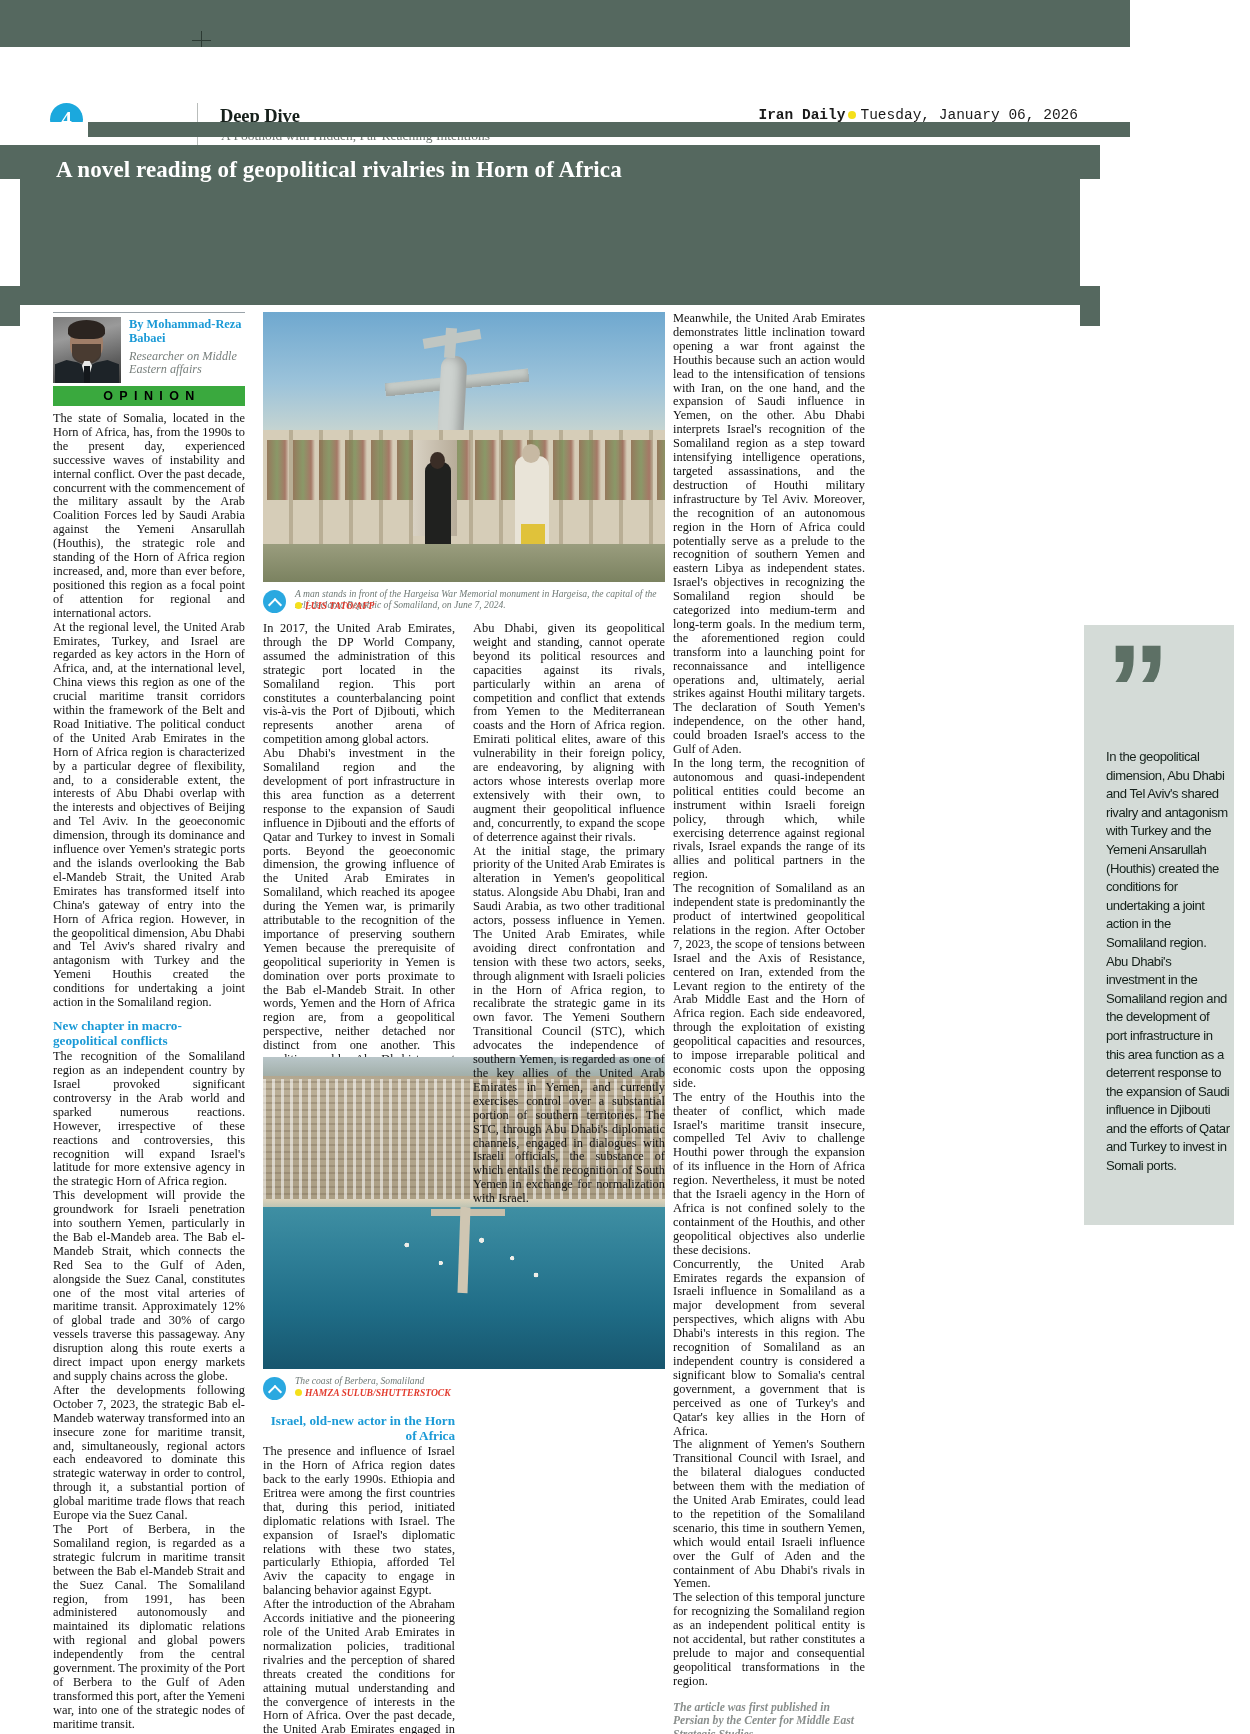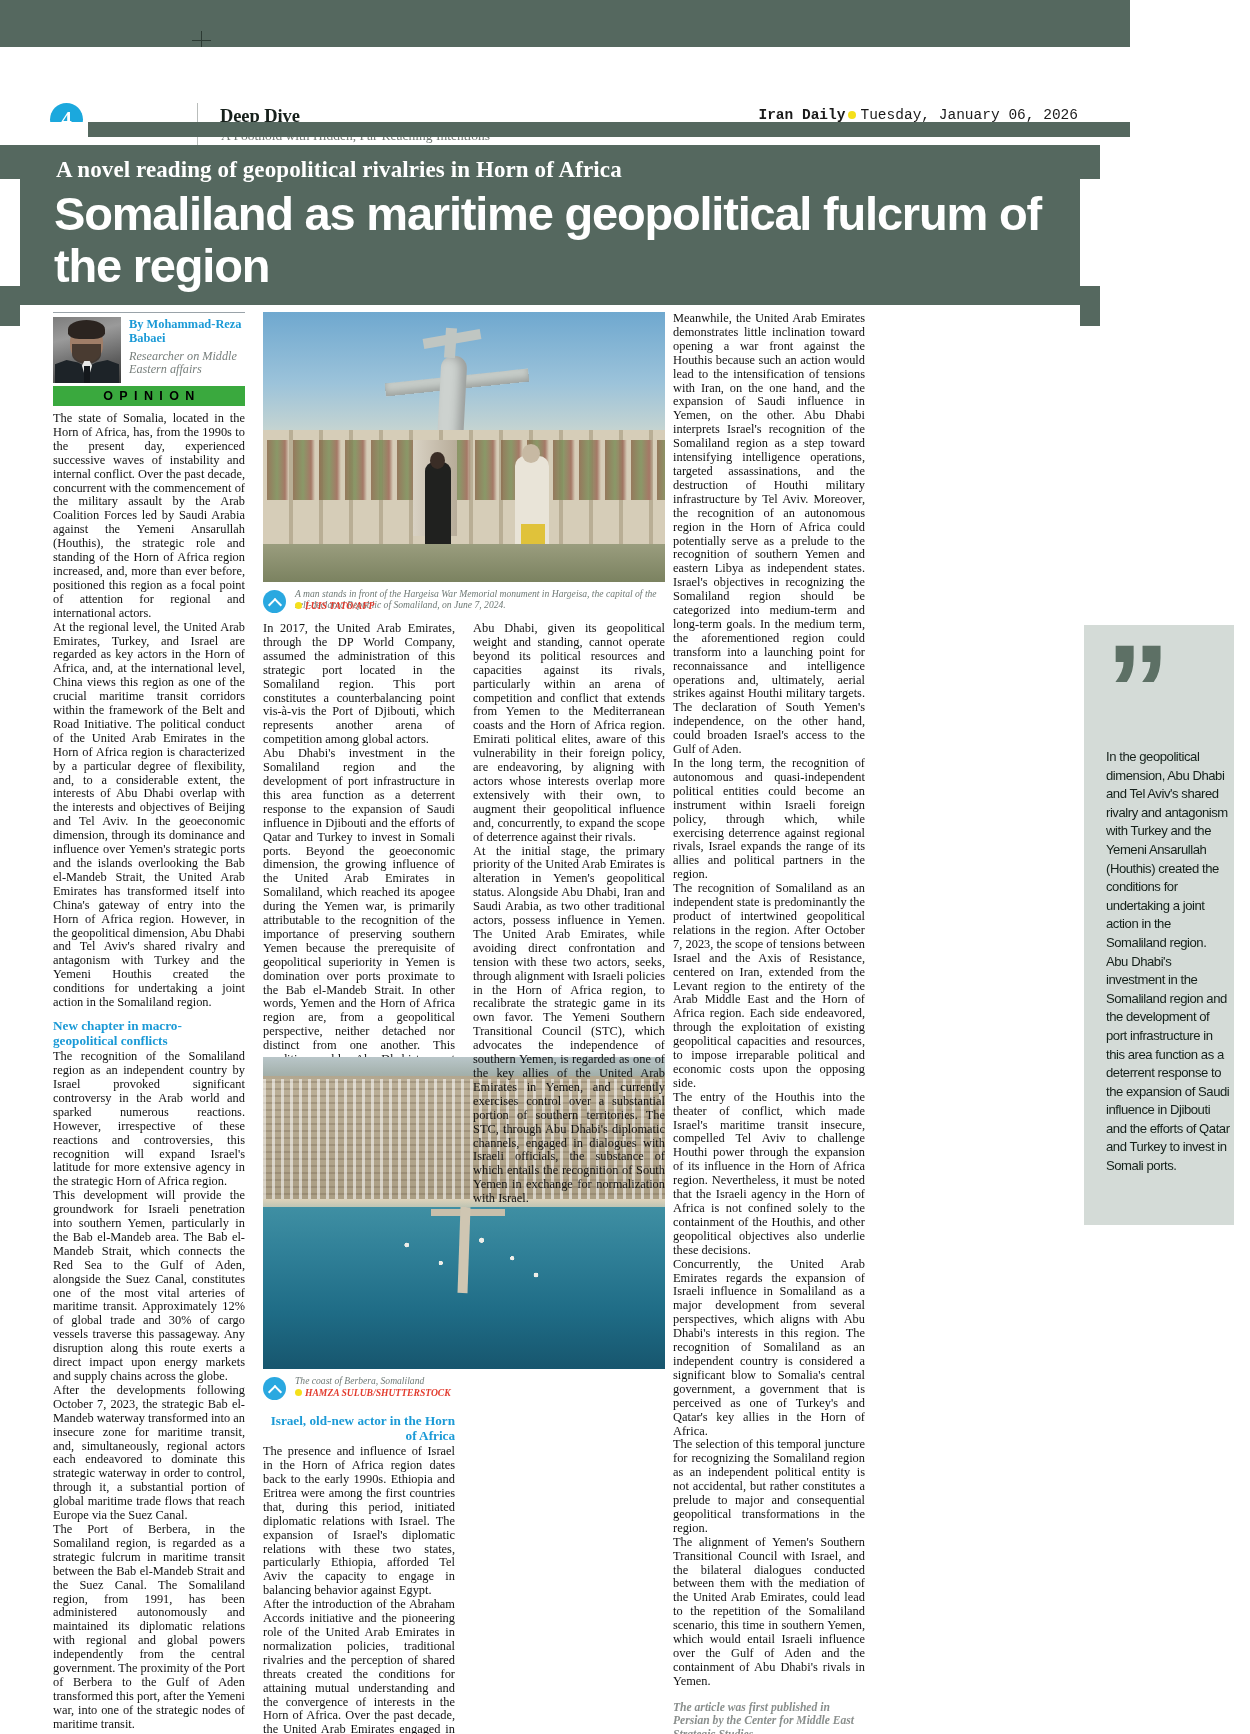--- a/index.html
+++ b/index.html
@@ -473,21 +473,20 @@
   <div class="band2"></div>
   <div class="band2-notch"></div>
 
   <div class="hero"></div>
   <div class="hero-left-white"></div>
   <div class="left-rail-1"></div>
   <div class="left-rail-2"></div>
   <div class="right-rail-green"></div>
   <div class="right-rail-green2"></div>
   <div class="kicker">A novel reading of geopolitical rivalries in Horn of Africa</div>
-  <div class="headline">Somaliland as maritime geopolitical fulcrum of the region</div>
 
   <div class="content">
 
     <div class="author-box">
       <div class="author-rule"></div>
       <div class="author-photo">
         <div class="face"></div>
           <div class="hair"></div>
           <div class="beard"></div>
         <div class="suit"></div>
@@ -566,22 +565,22 @@
       <p>Abu Dhabi, given its geopolitical weight and standing, cannot operate beyond its political resources and capacities against its rivals, particularly within an arena of competition and conflict that extends from Yemen to the Mediterranean coasts and the Horn of Africa region. Emirati political elites, aware of this vulnerability in their foreign policy, are endeavoring, by aligning with actors whose interests overlap more extensively with their own, to augment their geopolitical influence and, concurrently, to expand the scope of deterrence against their rivals.</p>
       <p>At the initial stage, the primary priority of the United Arab Emirates is alteration in Yemen's geopolitical status. Alongside Abu Dhabi, Iran and Saudi Arabia, as two other traditional actors, possess influence in Yemen. The United Arab Emirates, while avoiding direct confrontation and tension with these two actors, seeks, through alignment with Israeli policies in the Horn of Africa region, to recalibrate the strategic game in its own favor. The Yemeni Southern Transitional Council (STC), which advocates the independence of southern Yemen, is regarded as one of the key allies of the United Arab Emirates in Yemen, and currently exercises control over a substantial portion of southern territories. The STC, through Abu Dhabi's diplomatic channels, engaged in dialogues with Israeli officials, the substance of which entails the recognition of South Yemen in exchange for normalization with Israel.</p>
     </div>
 
     <div class="col col-4">
       <p>Meanwhile, the United Arab Emirates demonstrates little inclination toward opening a war front against the Houthis because such an action would lead to the intensification of tensions with Iran, on the one hand, and the expansion of Saudi influence in Yemen, on the other. Abu Dhabi interprets Israel's recognition of the Somaliland region as a step toward intensifying intelligence operations, targeted assassinations, and the destruction of Houthi military infrastructure by Tel Aviv. Moreover, the recognition of an autonomous region in the Horn of Africa could potentially serve as a prelude to the recognition of southern Yemen and eastern Libya as independent states. Israel's objectives in recognizing the Somaliland region should be categorized into medium-term and long-term goals. In the medium term, the aforementioned region could transform into a launching point for reconnaissance and intelligence operations and, ultimately, aerial strikes against Houthi military targets. The declaration of South Yemen's independence, on the other hand, could broaden Israel's access to the Gulf of Aden.</p>
       <p>In the long term, the recognition of autonomous and quasi-independent political entities could become an instrument within Israeli foreign policy, through which, while exercising deterrence against regional rivals, Israel expands the range of its allies and political partners in the region.</p>
       <p>The recognition of Somaliland as an independent state is predominantly the product of intertwined geopolitical relations in the region. After October 7, 2023, the scope of tensions between Israel and the Axis of Resistance, centered on Iran, extended from the Levant region to the entirety of the Arab Middle East and the Horn of Africa region. Each side endeavored, through the exploitation of existing geopolitical capacities and resources, to impose irreparable political and economic costs upon the opposing side.</p>
       <p>The entry of the Houthis into the theater of conflict, which made Israel's maritime transit insecure, compelled Tel Aviv to challenge Houthi power through the expansion of its influence in the Horn of Africa region. Nevertheless, it must be noted that the Israeli agency in the Horn of Africa is not confined solely to the containment of the Houthis, and other geopolitical objectives also underlie these decisions.</p>
       <p>Concurrently, the United Arab Emirates regards the expansion of Israeli influence in Somaliland as a major development from several perspectives, which aligns with Abu Dhabi's interests in this region. The recognition of Somaliland as an independent country is considered a significant blow to Somalia's central government, a government that is perceived as one of Turkey's and Qatar's key allies in the Horn of Africa.</p>
+      <p>The alignment of Yemen's Southern Transitional Council with Israel, and the bilateral dialogues conducted between them with the mediation of the United Arab Emirates, could lead to the repetition of the Somaliland scenario, this time in southern Yemen, which would entail Israeli influence over the Gulf of Aden and the containment of Abu Dhabi's rivals in Yemen.</p>
       <p>The selection of this temporal juncture for recognizing the Somaliland region as an independent political entity is not accidental, but rather constitutes a prelude to major and consequential geopolitical transformations in the region.</p>
-      <p>The alignment of Yemen's Southern Transitional Council with Israel, and the bilateral dialogues conducted between them with the mediation of the United Arab Emirates, could lead to the repetition of the Somaliland scenario, this time in southern Yemen, which would entail Israeli influence over the Gulf of Aden and the containment of Abu Dhabi's rivals in Yemen.</p>
       <div class="tail-note">The article was first published in Persian by the Center for Middle East Strategic Studies.</div>
     </div>
   </div>
 
   <div class="quote-rail"></div>
   <div class="quote-mark">”</div>
   <div class="quote-text">In the geopolitical dimension, Abu Dhabi and Tel Aviv's shared rivalry and antagonism with Turkey and the Yemeni Ansarullah (Houthis) created the conditions for undertaking a joint action in the Somaliland region. Abu Dhabi's investment in the Somaliland region and the development of port infrastructure in this area function as a deterrent response to the expansion of Saudi influence in Djibouti and the efforts of Qatar and Turkey to invest in Somali ports.</div>
 
 </div>
 

